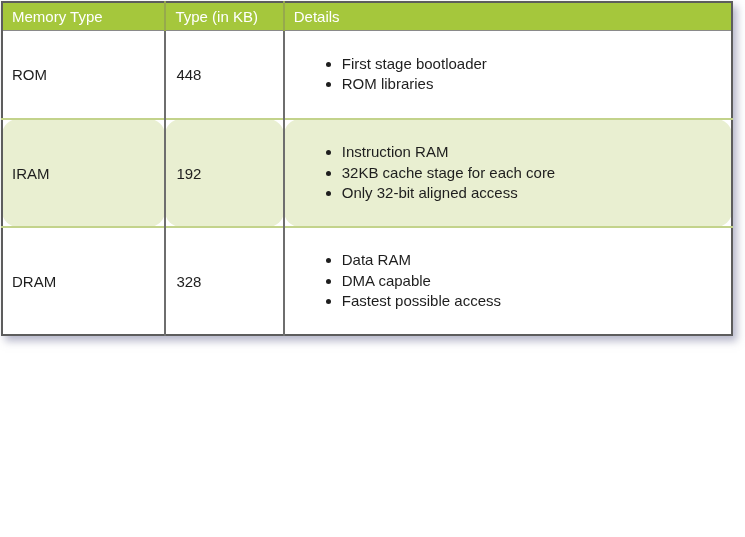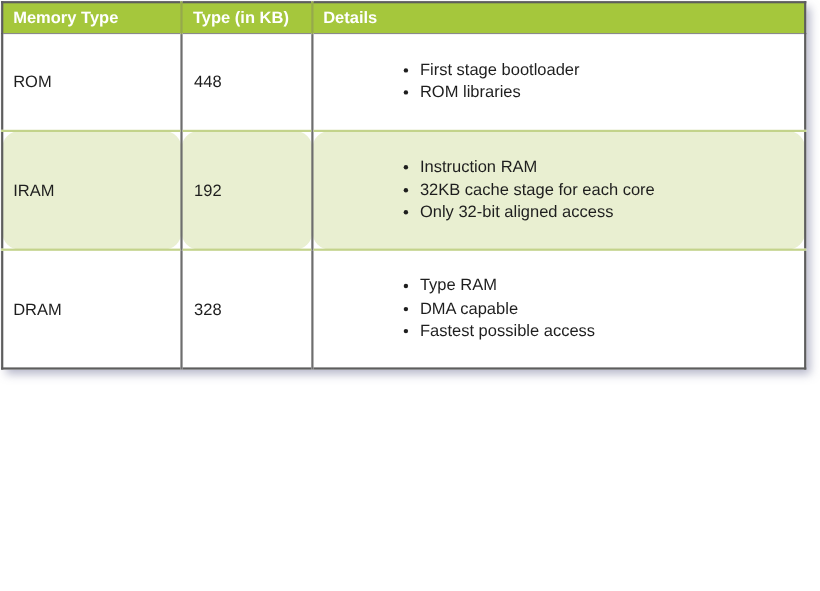--- a/index.html
+++ b/index.html
@@ -21,21 +21,21 @@
     box-shadow: 4px 5px 8px rgba(110,112,150,0.5);
     background: #ffffff;
   }
   col.col-type    { width: 163px; }
   col.col-size    { width: 118px; }
   col.col-details { width: 447px; }
 
   thead th {
     background: #a5c73c;
     color: #ffffff;
-    font-weight: bold;
+    font-weight: normal;
     font-size: 15px;
     text-align: left;
     height: 28px;
     padding: 2px 0 2px 9px;
     border-bottom: 1px solid #8a8a8a;
   }
   thead th + th { border-left: 2px solid #96a94c; }
 
   tbody td {
     font-size: 15px;
@@ -58,21 +58,20 @@
   td.cell-size { padding-left: 10px; }
 
   td.cell-details ul {
     margin: 0;
     padding-left: 48px;
     list-style: disc;
   }
   td.cell-details li {
     line-height: 1.38;
     padding-left: 0px;
-    margin-left: 40px;
   }
 </style>
 </head>
 <body>
 
 <div class="page">
   <table class="memory-table">
     <colgroup>
       <col class="col-type">
         <col class="col-size">
@@ -105,21 +104,21 @@
             <li>32KB cache stage for each core</li>
             <li>Only 32-bit aligned access</li>
           </ul>
         </td>
       </tr>
       <tr class="row-dram">
         <td class="cell-type">DRAM</td>
         <td class="cell-size">328</td>
         <td class="cell-details">
           <ul>
-            <li>Type RAM</li>
+            <li>Data RAM</li>
             <li>DMA capable</li>
             <li>Fastest possible access</li>
           </ul>
         </td>
       </tr>
     </tbody>
   </table>
 </div>
 
 </body></html>

